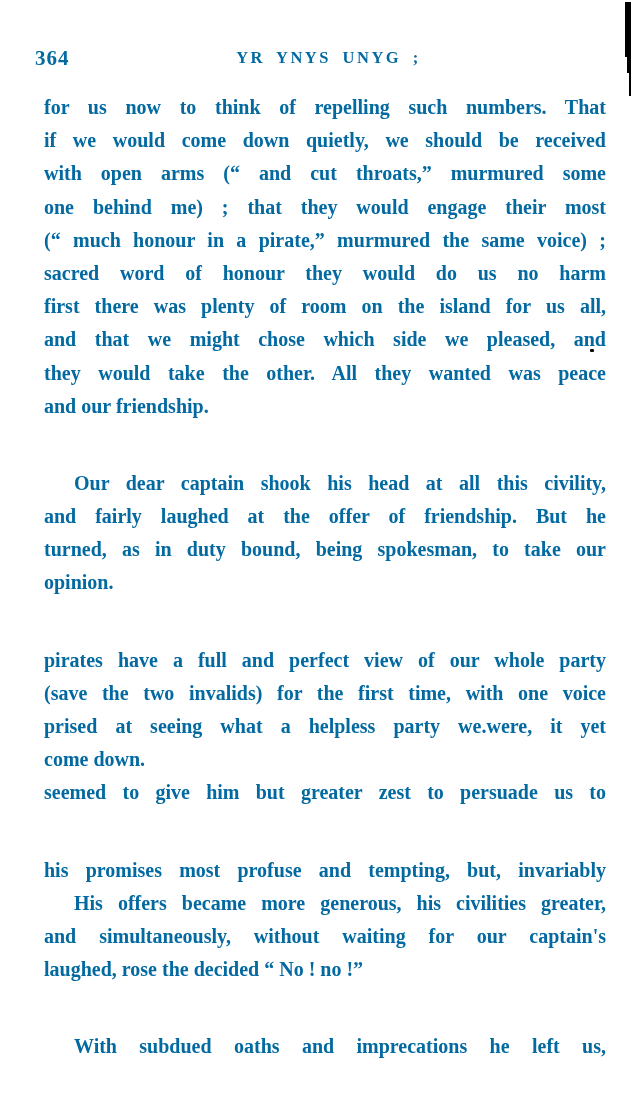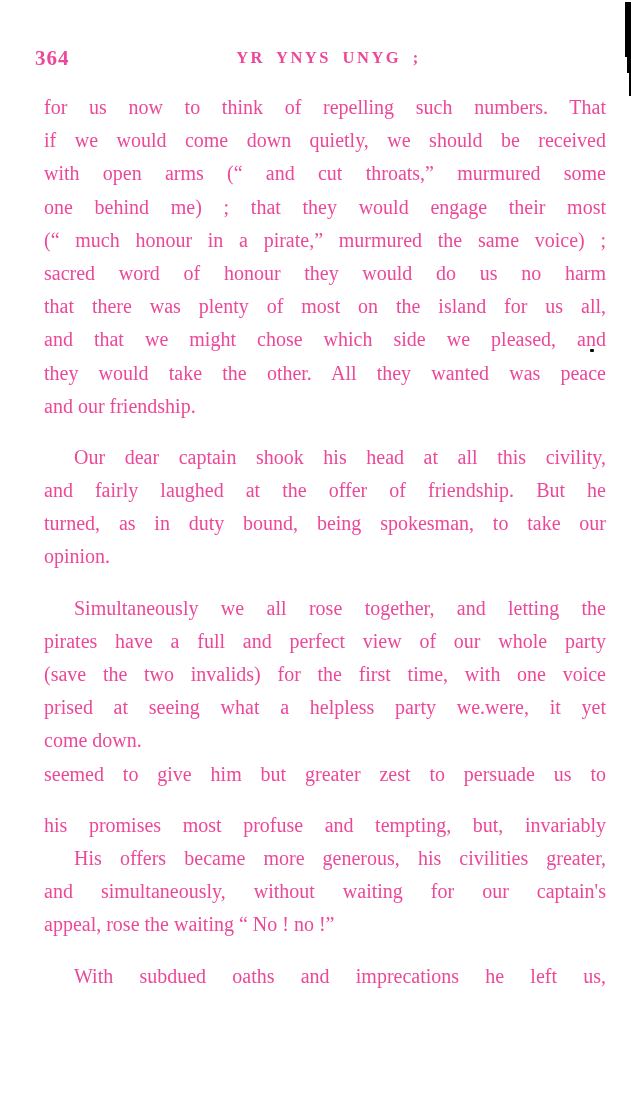--- a/index.html
+++ b/index.html
@@ -7,21 +7,21 @@
     padding: 0;
     background: #e8e8e8;
   }
   .page {
     position: relative;
     width: 631px;
     height: 1112px;
     background: #ffffff;
     overflow: hidden;
     font-family: "Liberation Serif", serif;
-    color: #ec4899;
+    color: #0369a1;
   }
   .page-number {
     position: absolute;
     left: 35px;
     top: 46px;
     font-size: 21px;
     font-weight: 700;
     letter-spacing: 1px;
   }
   .running-title {
@@ -36,24 +36,24 @@
     word-spacing: 5px;
     white-space: nowrap;
   }
   .page-body {
     position: absolute;
     left: 44px;
     top: 91px;
     width: 562px;
   }
   .paragraph { margin: 0; }
-  .paragraph + .paragraph { margin-top: 18px; }
+  .paragraph + .paragraph { margin-top: 44px; }
   .text-line {
     font-size: 20px;
-    font-weight: 400;
+    font-weight: 700;
     line-height: 33.2px;
     height: 33.2px;
     text-align: justify;
     text-align-last: justify;
     white-space: normal;
   }
   .text-line.lastline {
     text-align: center;
     text-align-last: left;
   }
@@ -87,44 +87,43 @@
   </div>
 
   <div class="page-body">
       <div class="paragraph">
         <div class="text-line">for us now to think of repelling such numbers. That</div>
         <div class="text-line">if we would come down quietly, we should be received</div>
         <div class="text-line">with open arms (“ and cut throats,” murmured some</div>
         <div class="text-line">one behind me) ; that they would engage their most</div>
         <div class="text-line">(“ much honour in a pirate,” murmured the same voice) ;</div>
         <div class="text-line">sacred word of honour they would do us no harm</div>
-        <div class="text-line">that there was plenty of most on the island for us all,</div>
+        <div class="text-line">first there was plenty of room on the island for us all,</div>
         <div class="text-line">and that we might chose which side we pleased, and</div>
         <div class="text-line">they would take the other. All they wanted was peace</div>
         <div class="text-line lastline">and our friendship.</div>
       </div>
       <div class="paragraph">
         <div class="text-line firstline">Our dear captain shook his head at all this civility,</div>
         <div class="text-line">and fairly laughed at the offer of friendship. But he</div>
         <div class="text-line">turned, as in duty bound, being spokesman, to take our</div>
         <div class="text-line lastline">opinion.</div>
       </div>
       <div class="paragraph">
-        <div class="text-line firstline">Simultaneously we all rose together, and letting the</div>
         <div class="text-line">pirates have a full and perfect view of our whole party</div>
         <div class="text-line">(save the two invalids) for the first time, with one voice</div>
         <div class="text-line">prised at seeing what a helpless party we.were, it yet</div>
         <div class="text-line lastline">come down.</div>
         <div class="text-line">seemed to give him but greater zest to persuade us to</div>
       </div>
       <div class="paragraph">
         <div class="text-line">his promises most profuse and tempting, but, invariably</div>
         <div class="text-line firstline">His offers became more generous, his civilities greater,</div>
         <div class="text-line">and simultaneously, without waiting for our captain's</div>
-        <div class="text-line lastline">appeal, rose the waiting “ No ! no !”</div>
+        <div class="text-line lastline">laughed, rose the decided “ No ! no !”</div>
       </div>
       <div class="paragraph">
         <div class="text-line firstline">With subdued oaths and imprecations he left us,</div>
       </div>
     </div>
 
   <div class="scan-bar b1"></div>
   <div class="scan-bar b2"></div>
   <div class="scan-bar b3"></div>
   <div class="ink-speck"></div>

